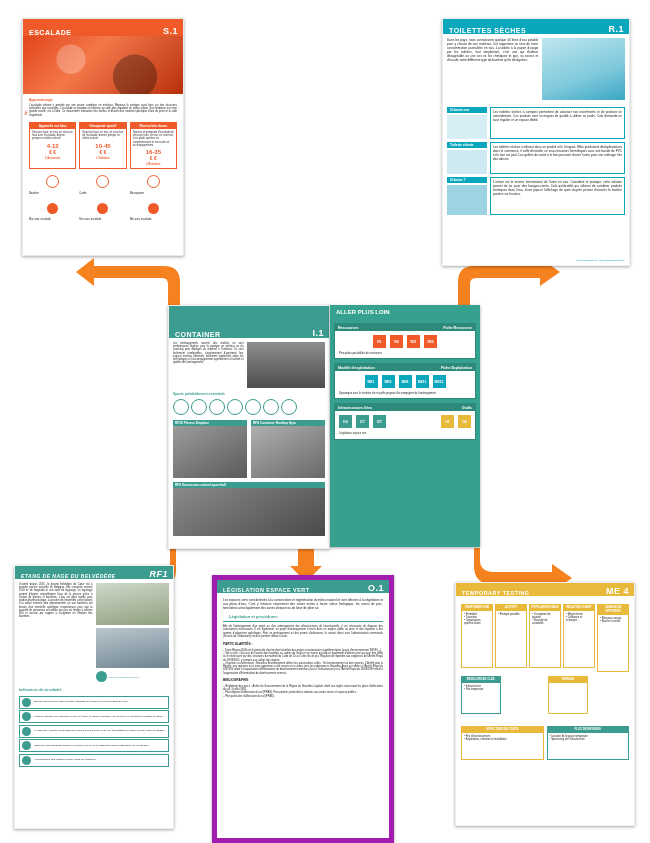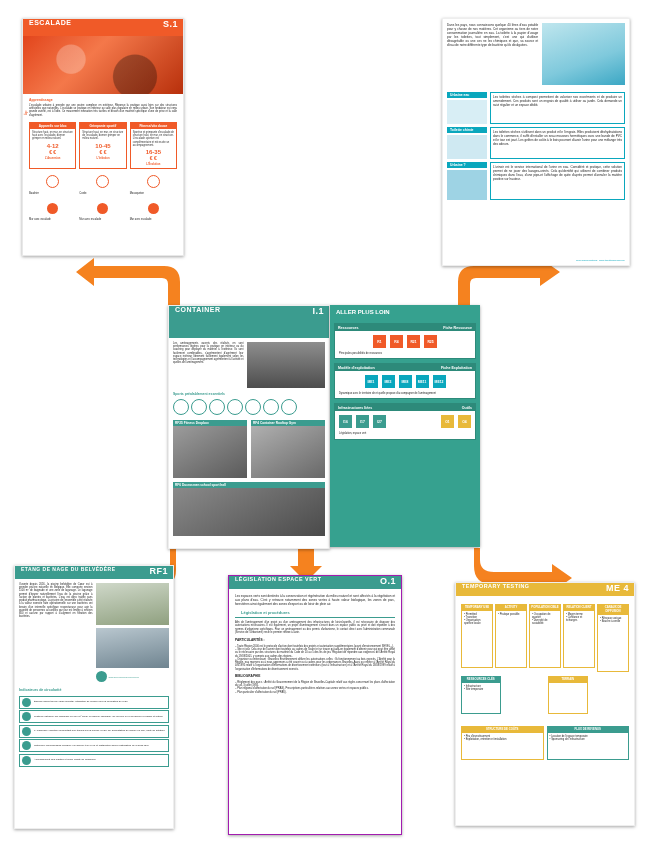--- a/index.html
+++ b/index.html
@@ -1,18 +1,18 @@
 <!DOCTYPE html>
 <html><head>
 <meta charset="utf-8">
 <style>
   html,body{margin:0;padding:0;background:#ffffff;}
   body{width:650px;height:843px;position:relative;font-family:"Liberation Sans",sans-serif;overflow:hidden;}
   .card{position:absolute;background:#ffffff;box-shadow:0 1px 3px rgba(0,0,0,.35);}
-  .hdr{display:flex;align-items:flex-start;justify-content:space-between;color:#fff;font-weight:bold;letter-spacing:.5px;}
+  .hdr{display:flex;align-items:flex-end;justify-content:space-between;color:#fff;font-weight:bold;letter-spacing:.5px;}
   .hdr .t{padding:0 6px;font-size:7px;}
   .hdr .c{padding:0 5px;font-size:9px;}
   .tiny{font-size:2.6px;line-height:1.25;color:#222;text-align:justify;}
   .tiny2{font-size:3.1px;line-height:1.3;color:#222;text-align:justify;}
 
   
   .arrow{position:absolute;}
   .arrow svg{display:block;}
 
   
@@ -46,27 +46,27 @@
   #aller{left:330px;top:305px;width:150px;height:242px;background:#36a18f;}
   .aSec{background:#fff;margin:4px;border:1px solid #2d8a7a;}
   .aSecHead{background:#2d8a7a;color:#fff;font-size:3.6px;font-weight:bold;padding:1.5px 3px;display:flex;justify-content:space-between;}
   .chip{width:13px;height:13px;background:#f05a28;color:#fff;font-size:3.4px;font-weight:bold;display:flex;align-items:center;justify-content:center;}
   .chipT{width:13px;height:13px;background:#0aa7bd;color:#fff;font-size:3.4px;font-weight:bold;display:flex;align-items:center;justify-content:center;}
   .chipG{width:13px;height:13px;background:#3b9c8f;color:#fff;font-size:3.4px;font-weight:bold;display:flex;align-items:center;justify-content:center;}
   .chipY{width:13px;height:13px;background:#e8b93a;color:#fff;font-size:3.4px;font-weight:bold;display:flex;align-items:center;justify-content:center;}
 
   
   #etang{left:14px;top:565px;width:158px;height:262px;border:1px solid #eee;}
-  #etang .band{background:#3b9c8f;height:13px;}
+  #etang .band{background:#3b9c8f;height:13px;font-style:italic;}
   .eRow{display:flex;align-items:center;gap:3px;border:1px solid #3b9c8f;margin:1.5px 4px;padding:1px 2px;}
   .eIco{width:9px;height:9px;border-radius:50%;background:#3b9c8f;flex:0 0 auto;}
   .eTxt{font-size:2.5px;line-height:1.25;color:#222;}
 
   
-  #legis{left:228px;top:575px;width:172px;height:258px;border:1px solid #a21caf;}
+  #legis{left:212px;top:575px;width:172px;height:258px;border:5px solid #a21caf;}
   #legis .band{background:#3b9c8f;height:13px;}
 
   
   #temp{left:455px;top:582px;width:178px;height:242px;border:1px solid #eee;}
   #temp .band{background:#e8b93a;height:13px;}
   .tt{border:1px solid #e8b93a;font-size:2.6px;padding:2px;color:#222;}
   .ttHead{background:#e8b93a;color:#fff;font-size:2.8px;font-weight:bold;padding:1px 2px;text-align:center;}
   .greenhead{background:#3b9c8f;color:#fff;font-size:2.8px;font-weight:bold;padding:1px 2px;text-align:center;}
 </style>
 </head>
@@ -141,20 +141,24 @@
     <div style="flex:1;text-align:center;"><span class="ico"></span><div class="tiny">Mur avec escalade</div></div>
     <div style="flex:1;text-align:center;"><span class="ico"></span><div class="tiny">Mur avec escalade</div></div>
     <div style="flex:1;text-align:center;"><span class="ico"></span><div class="tiny">Mur avec escalade</div></div>
   </div>
   <div style="position:absolute;left:2px;top:96px;font-size:2.6px;color:#f05a28;transform:rotate(-90deg);transform-origin:left top;">
     <span>Âge</span>
   </div>
 </div>
 
 <div class="card" id="toilettes">
+  <div class="hdr band">
+    <span class="t">TOILETTES SÈCHES</span>
+    <span class="c">R.1</span>
+  </div>
   <div style="display:flex;gap:4px;padding:4px;">
     <div class="tiny2" style="flex:1.1;">Dans les pays, nous connaissons quelque 40 litres d'eau potable pour y chasse de nos matières. Cet organisme au tiers de notre consommation journalière en eau. La toilette à la papier d'usage par les toilettes, tout simplement, c'est une qui d'utiliser désagréable ou une ces ne les chimiques et que, sa source et d'eau de notre différente type de bactérie qu'ils divulguées.</div>
     <div style="flex:1;height:62px;background:linear-gradient(160deg,#bfe6ee,#7fc9dc 60%,#3ba7c4);"></div>
   </div>
   <div class="tRow">
     <div style="width:40px;">
       <div class="tTag">Urbaine eau</div>
       <div style="height:24px;background:#d8eef5;margin-top:2px;"></div>
     </div>
     <div class="tBox tiny2">Les toilettes sèches à compost permettent de valoriser nos excréments et de produire un amendement. Ces produits sont un engrais de qualité à utiliser au jardin. Cela demande un suivi régulier et un espace dédié.</div>

